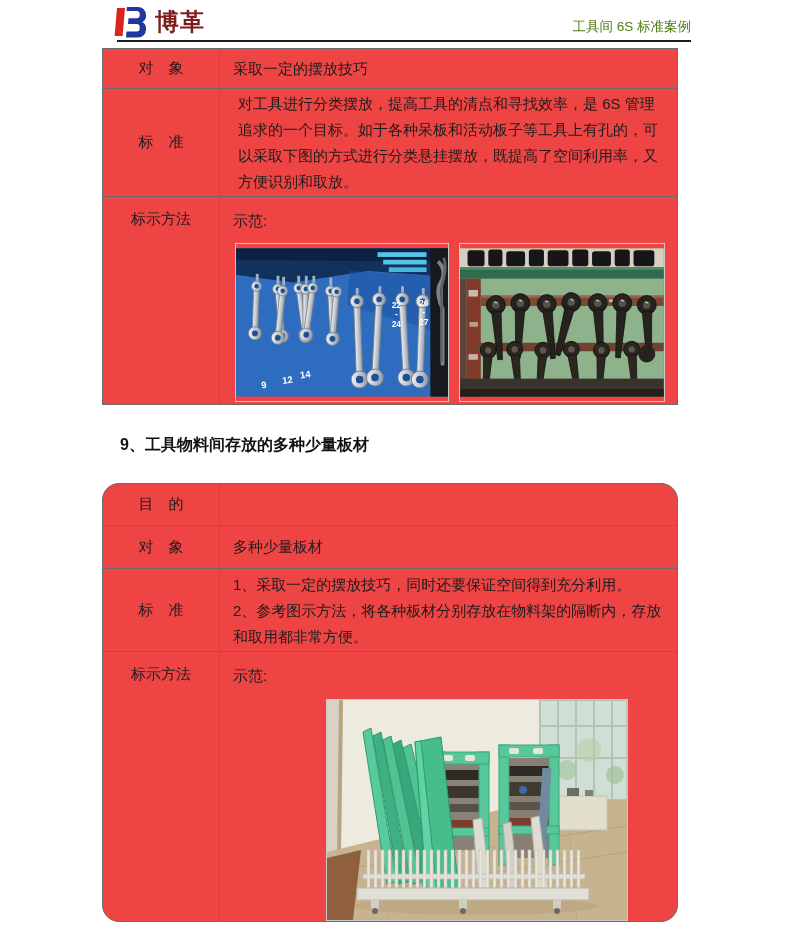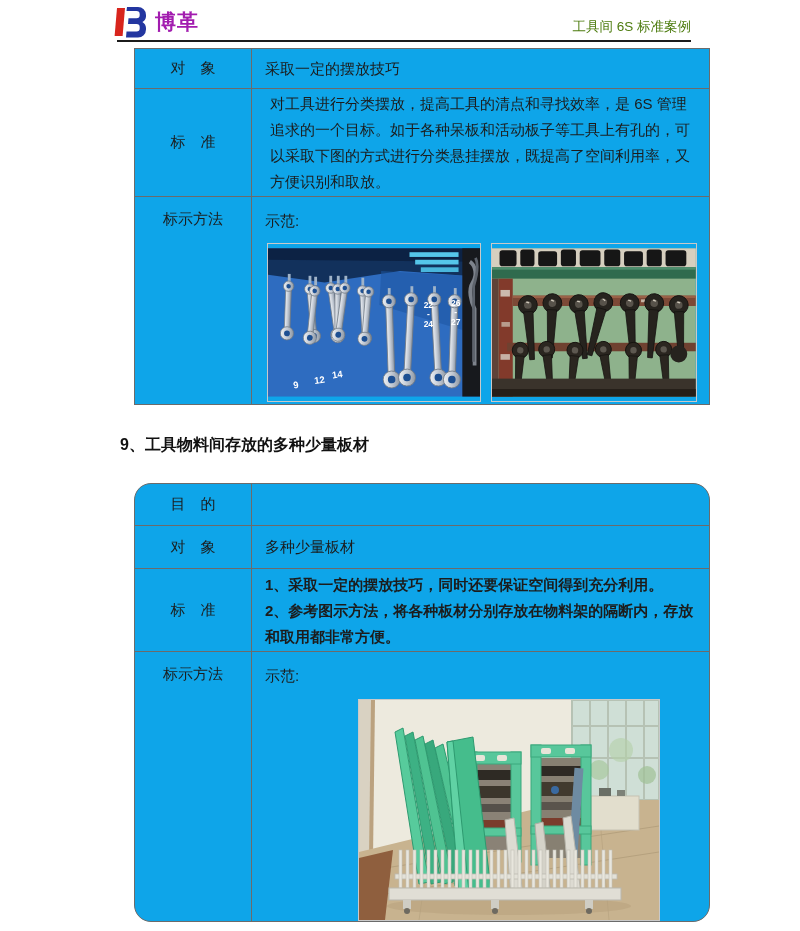--- a/index.html
+++ b/index.html
@@ -1,39 +1,39 @@
 <!DOCTYPE html>
 <html><head>
 <meta charset="utf-8">
 <style>
   html,body{margin:0;padding:0;background:#fff;}
   .page{position:relative;width:800px;height:931px;background:#ffffff;overflow:hidden;
         font-family:"Liberation Sans","DejaVu Sans",sans-serif;color:#1c1c1c;}
 
   
   .logo{position:absolute;left:114px;top:5px;display:flex;align-items:center;gap:5px;}
-  .logo-text{font-size:21px;font-weight:bold;color:#a21caf;letter-spacing:1px;}
+  .logo-text{font-size:24px;font-weight:bold;color:#7f1d1d;letter-spacing:1px;}
   .doc-title{position:absolute;top:18px;left:0;width:691px;text-align:right;
              font-size:13.5px;color:#4d7c0f;}
   .header-rule{position:absolute;left:117px;top:40px;width:574px;height:2px;background:#1b1b1b;}
 
   
-  .tbl{position:absolute;left:134px;width:574px;border:1px solid #6b6b6b;background:#0ea5e9;}
+  .tbl{position:absolute;left:102px;width:574px;border:1px solid #6b6b6b;background:#ef4444;}
   .tbl-1{top:48px;}
   .tbl-2{top:483px;border-radius:17px;}
   .row{display:flex;}
   .row + .row{border-top:1px solid #6b6b6b;}
   .cell-label{width:116px;border-right:1px solid #6b6b6b;display:flex;
               align-items:center;justify-content:center;font-size:15px;flex:none;}
   .cell-content{flex:1;min-width:0;font-size:15px;line-height:26px;
                 display:flex;align-items:center;padding:2px 12px 2px 13px;}
   .row-top .cell-label{align-items:flex-start;padding-top:13px;}
   .row-top .cell-content{display:block;padding-top:11px;}
   .para{margin:5px;}
-  .std-line{margin:0;font-weight:bold;}
+  .std-line{margin:0;}
 
   .photo-row{display:flex;gap:10px;margin:9px 0 0 2px;}
   .photo{border:1px solid #c9c9c9;display:block;}
   .photo3-wrap{margin:10px 0 0 93px;}
 
   
   .section-heading{position:absolute;left:120px;top:435px;font-size:16px;font-weight:bold;color:#111;}
 </style>
 </head>
 <body>

